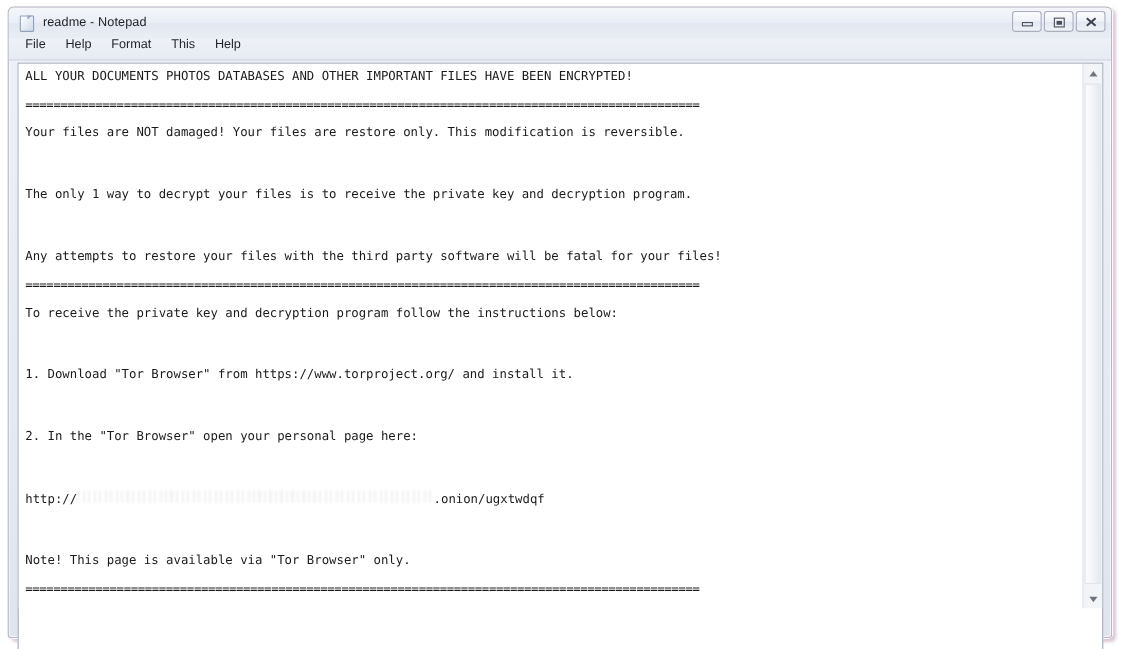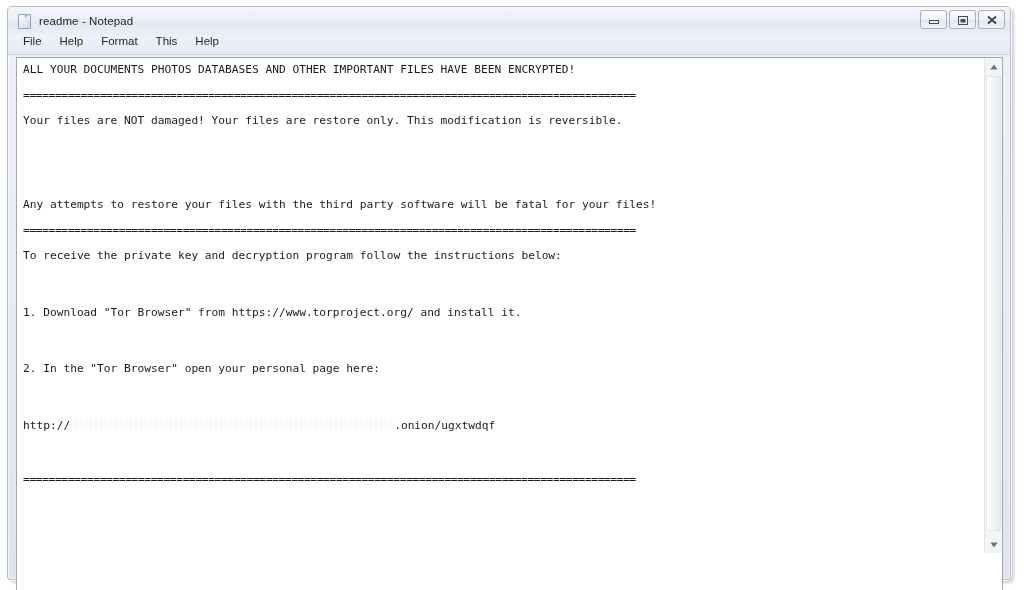--- a/index.html
+++ b/index.html
@@ -302,31 +302,33 @@
       <span class="menu-item">Help</span>
     </div>
 
     <div id="client-area">
 
       <div id="text-surface">
         <pre id="note-text"><span class="text-line">ALL YOUR DOCUMENTS PHOTOS DATABASES AND OTHER IMPORTANT FILES HAVE BEEN ENCRYPTED!</span>
 <span class="sep-line">================================================================================================</span>
 <span class="text-line">Your files are NOT damaged! Your files are restore only. This modification is reversible.</span>
 <span class="blank-line"></span>
+<span class="text-line">The only 1 way to decrypt your files is to receive the private key and decryption program.</span>
 <span class="blank-line"></span>
 <span class="text-line">Any attempts to restore your files with the third party software will be fatal for your files!</span>
 <span class="sep-line">================================================================================================</span>
 <span class="text-line">To receive the private key and decryption program follow the instructions below:</span>
 <span class="blank-line"></span>
 <span class="text-line">1. Download "Tor Browser" from https://www.torproject.org/ and install it.</span>
 <span class="blank-line"></span>
 <span class="text-line">2. In the "Tor Browser" open your personal page here:</span>
 <span class="blank-line"></span>
 <span class="text-line"><span>http://</span><span class="redacted r-onion"></span><span>.onion/ugxtwdqf</span></span>
 <span class="blank-line"></span>
+<span class="text-line">Note! This page is available via "Tor Browser" only.</span>
 <span class="sep-line">================================================================================================</span>
 
 
 
 
 
 
 
 
 

